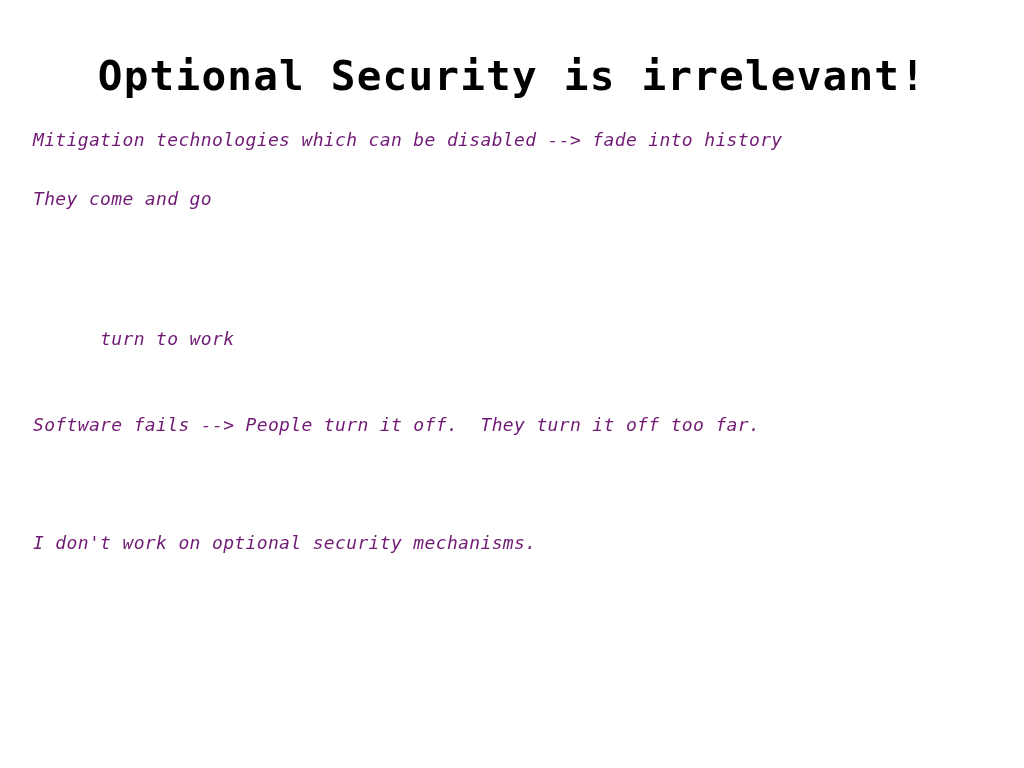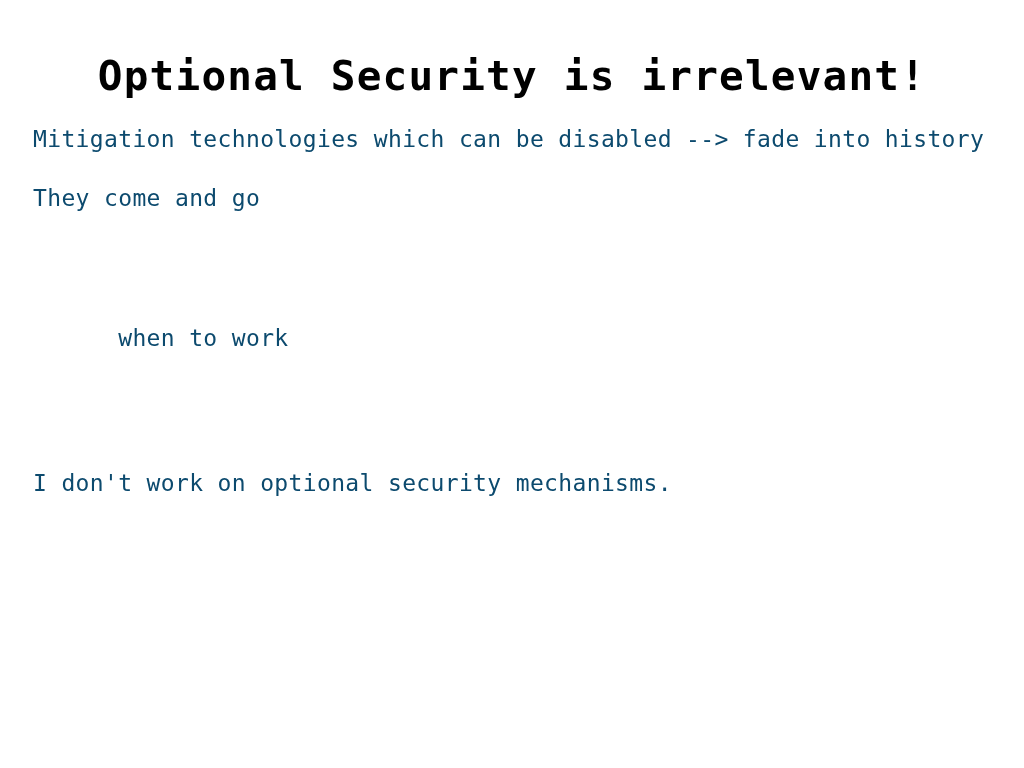--- a/index.html
+++ b/index.html
@@ -39,27 +39,28 @@
   }
 
   .body-block {
     position: absolute;
     top: 126px;
     left: 33px;
     width: 960px;
   }
 
   .bullet {
-    color: #0c4a6e;
+    color: #701a75;
     font-family: "DejaVu Sans Mono", "Liberation Mono", monospace;
-    font-size: 23px;
+    font-size: 18px;
     line-height: 27px;
     letter-spacing: 0.35px;
     white-space: pre-wrap;
     margin: 0 0 32px 0;
+    font-style: italic;
   }
 
   .bullet.wrapped {
     white-space: pre;
   }
 
   .bullet.spacer {
     height: 27px;
     margin-bottom: 32px;
   }
@@ -77,22 +78,23 @@
 
   <div class="body-block">
 
     <p class="bullet">Mitigation technologies which can be disabled --&gt; fade into history</p>
 
 
     <p class="bullet">They come and go</p>
 
     <div class="bullet wrapped">
       <br>
-      <span>when to work</span>
+      <span>turn to work</span>
     </div>
 
+    <p class="bullet">Software fails --&gt; People turn it off.  They turn it off too far.</p>
 
     <p class="bullet spacer"></p>
 
     <p class="bullet">I don't work on optional security mechanisms.</p>
 
   </div>
 </div>
 
 </body></html>

